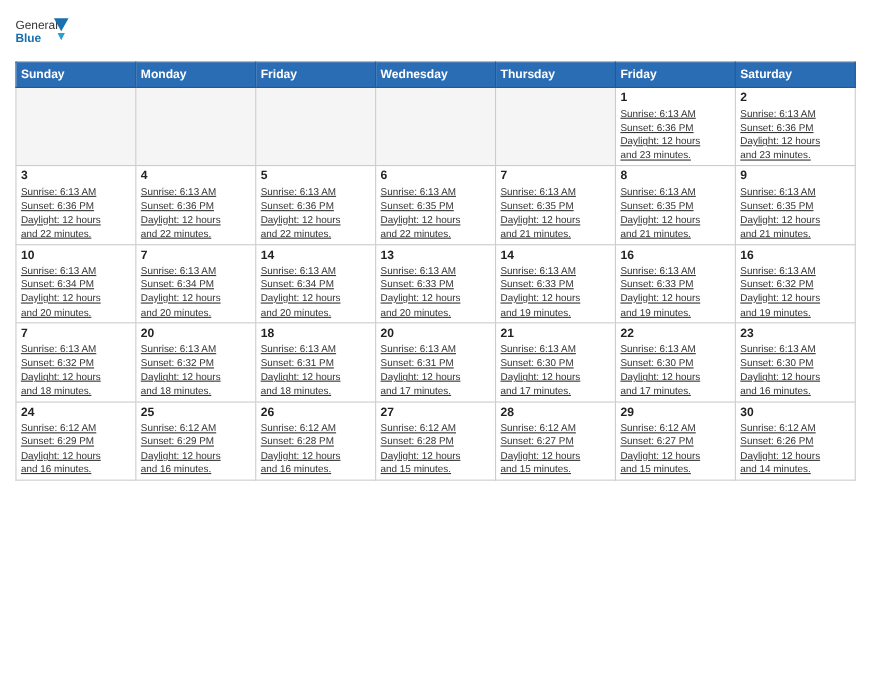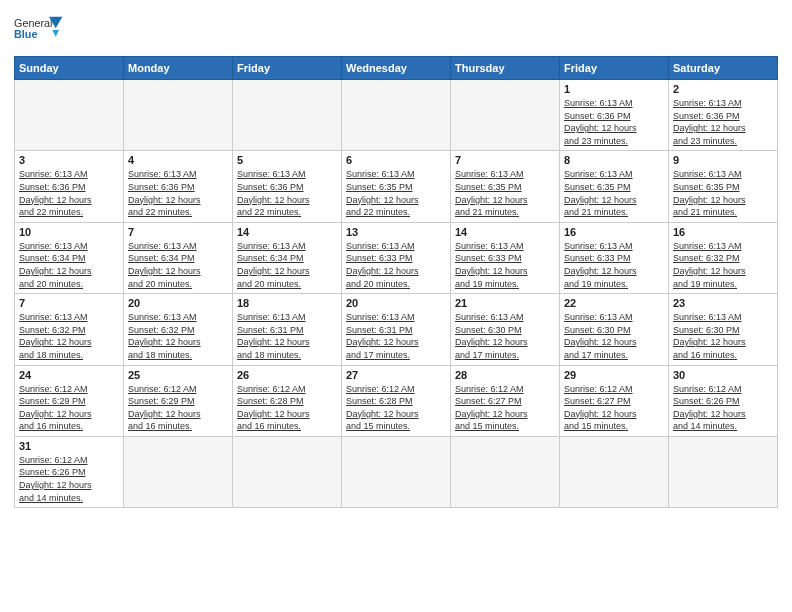--- a/index.html
+++ b/index.html
@@ -249,27 +249,15 @@
           </td>
           <td>
             <span class="day-number">29</span>
             <div class="day-info">Sunrise: 6:12 AM<br>Sunset: 6:27 PM<br>Daylight: 12 hours<br>and 15 minutes.</div>
           </td>
           <td>
             <span class="day-number">30</span>
             <div class="day-info">Sunrise: 6:12 AM<br>Sunset: 6:26 PM<br>Daylight: 12 hours<br>and 14 minutes.</div>
           </td>
         </tr>
-        <tr>
-          <td>
-            <span class="day-number">31</span>
-            <div class="day-info">Sunrise: 6:12 AM<br>Sunset: 6:26 PM<br>Daylight: 12 hours<br>and 14 minutes.</div>
-          </td>
-          <td class="empty last-row"></td>
-          <td class="empty last-row"></td>
-          <td class="empty last-row"></td>
-          <td class="empty last-row"></td>
-          <td class="empty last-row"></td>
-          <td class="empty last-row"></td>
-        </tr>
       </tbody>
   </table>
 </div>
 
 </body></html>

